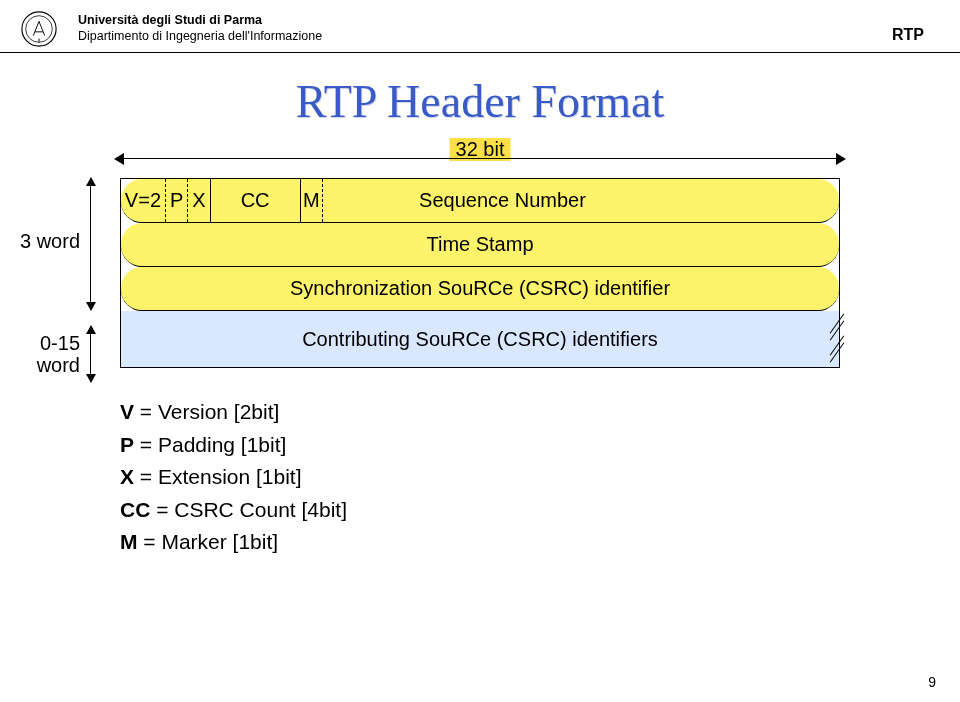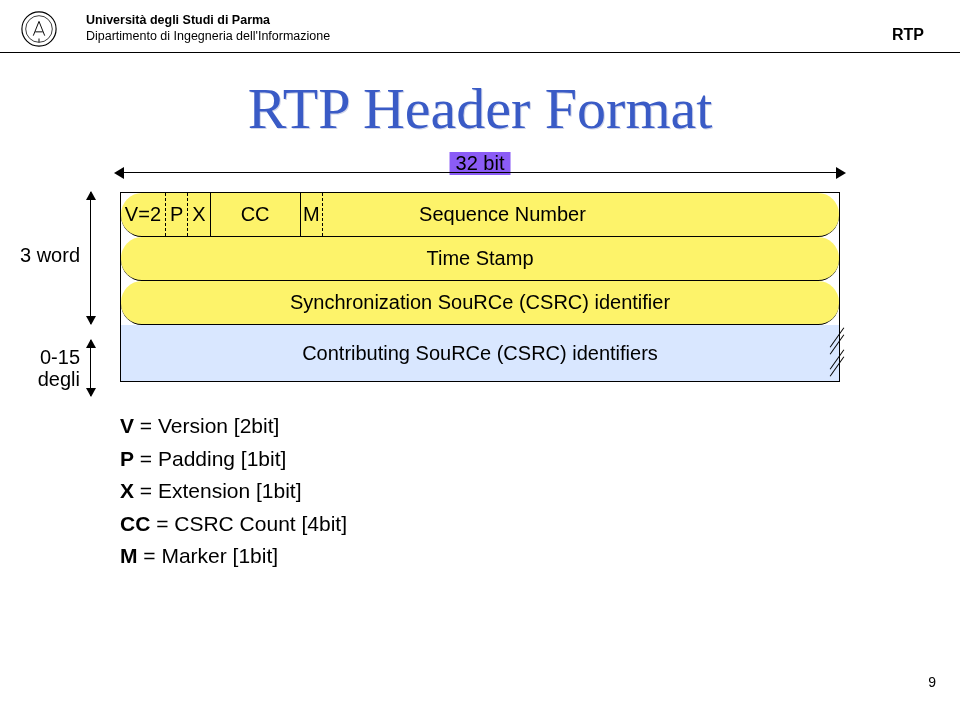--- a/index.html
+++ b/index.html
@@ -14,38 +14,38 @@
   .header-bar {
     display: flex;
     justify-content: space-between;
     align-items: flex-end;
     padding: 10px 36px 4px 20px;
     border-bottom: 1px solid #000;
   }
   .header-left {
     display: flex;
     align-items: center;
-    gap: 28px;
+    gap: 20px;
   }
   .logo {
     width: 38px;
     height: 38px;
   }
   .logo svg { display: block; }
   .uni-text { font-size: 12.5px; line-height: 1.25; }
   .uni-text .l1 { font-weight: bold; }
   .header-right {
     font-weight: bold;
     font-size: 16px;
     padding-bottom: 4px;
   }
   .title {
     text-align: center;
     font-family: "Times New Roman", Times, serif;
-    font-size: 58px;
+    font-size: 46px;
     color: #3a5bc6;
     text-shadow: 1px 1px 0 #d0d4e8;
     margin-top: 22px;
     font-weight: 500;
   }
   .diagram-wrap {
     position: relative;
     width: 720px;
     margin: 50px auto 0;
   }
@@ -58,21 +58,21 @@
   .width-line:before, .width-line:after {
     content:"";
     position:absolute; top:-6px; width:0;height:0;
     border-top:6px solid transparent;
     border-bottom:6px solid transparent;
   }
   .width-line:before { left:-2px; border-right:10px solid #000; }
   .width-line:after  { right:-2px; border-left:10px solid #000; }
   .width-label {
     position:absolute; top:-40px; left:50%; transform:translateX(-50%);
-    background:#8b5cf6; padding:0 6px; font-size:20px;
+    background:#fde047; padding:0 6px; font-size:20px;
   }
   .packet {
     border: 1.5px solid #000;
     background:#fff;
     display:flex; flex-direction:column;
   }
   .row {
     height: 44px;
     border-bottom: 1px solid #000;
     display:flex;
@@ -161,21 +161,21 @@
   <div class="width-line"></div>
 
   <div class="vlabel" style="top:52px;">3 word</div>
   <div class="varrow" style="top:0; height:132px;">
     <div class="cap-up"></div>
       <div class="cap-dn"></div>
   </div>
 
   <div class="vlabel" style="top:154px;">
     <span>0-15</span><br>
-    <span>degli</span>
+    <span>word</span>
   </div>
   <div class="varrow" style="top:148px; height:56px;">
     <div class="cap-up"></div>
       <div class="cap-dn"></div>
   </div>
 
   <div class="packet">
     <div class="row yellow" style="position:relative;">
       <div class="cell b2">V=2</div>
       <div class="cell b1">P</div>

